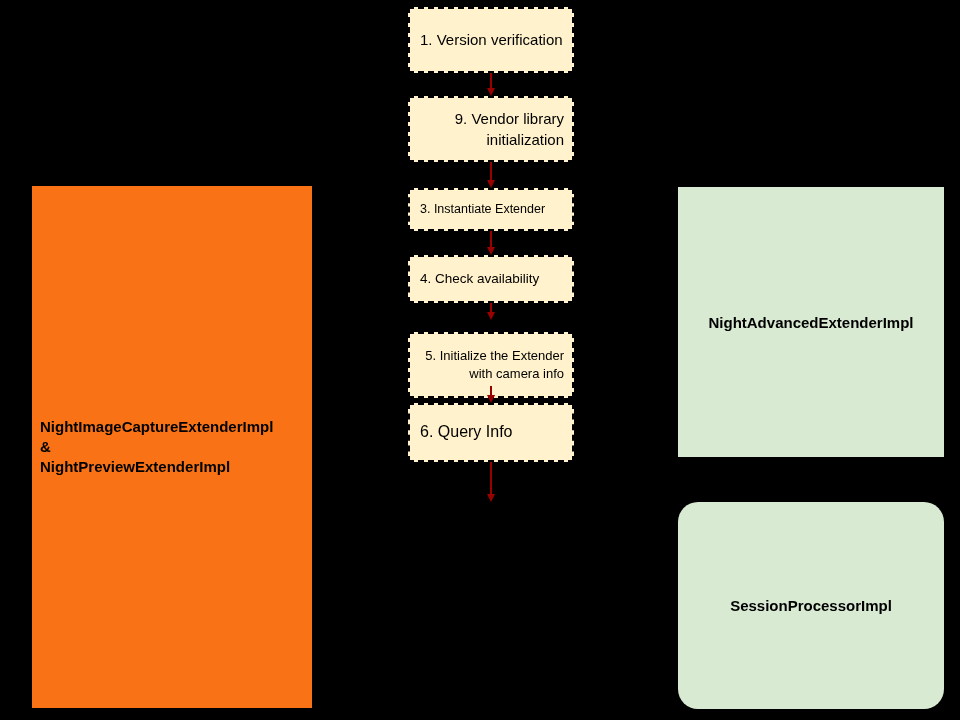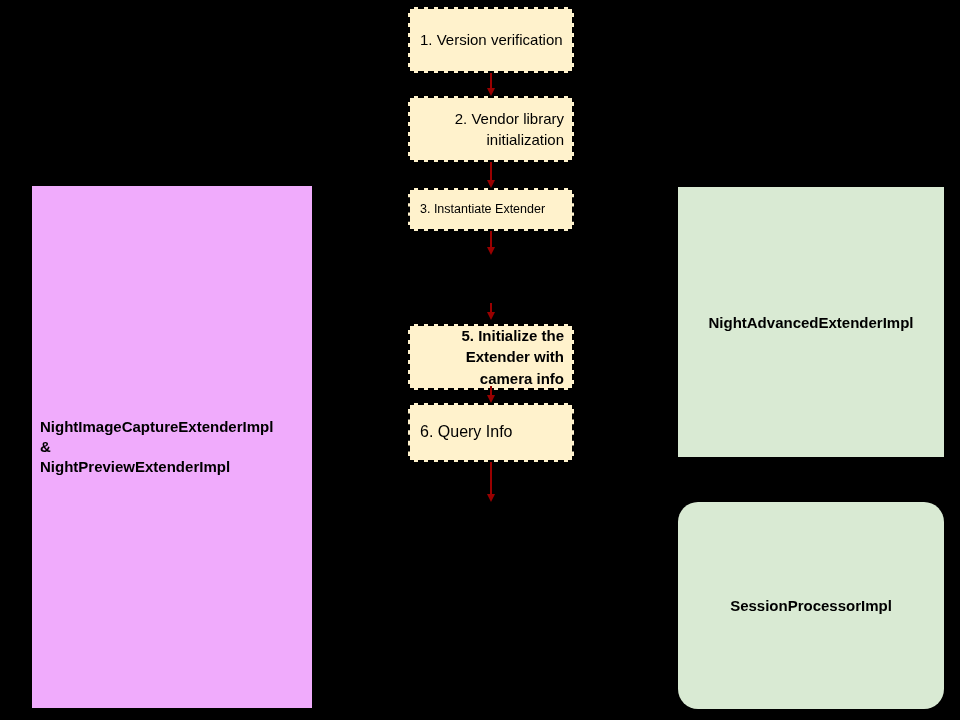--- a/index.html
+++ b/index.html
@@ -11,39 +11,39 @@
     font-family: "Liberation Sans", sans-serif;
     color: #000000;
     overflow: hidden;
   }
   .box { position: absolute; box-sizing: border-box; display: flex; align-items: center; }
   .box-label { white-space: pre-line; }
 
   
   .left-box {
     left: 32px; top: 186px; width: 280px; height: 522px;
-    background: #f0abfc;
+    background: #f97316;
   }
   .left-label {
     font-weight: bold; font-size: 15px; line-height: 20px;
     padding-left: 8px; text-align: left;
   }
 
   
   .step {
     left: 408px; width: 166px;
     background: #FFF2CC;
     border: 2px dashed #000000;
   }
   .step-label { padding: 0 8px 0 10px; text-align: right; line-height: 1.42; }
   .step-1 { top: 7px;   height: 66px;  font-size: 15px; }
   .step-2 { top: 96px;  height: 66px;  font-size: 15px; }
   .step-3 { top: 188px; height: 43px;  font-size: 12.5px; }
   .step-4 { top: 255px; height: 48px;  font-size: 13.5px; }
-  .step-5 { top: 324px; height: 66px;  font-size: 15px; font-weight: bold; }
+  .step-5 { top: 332px; height: 66px;  font-size: 13px; }
   .step-6 { top: 403px; height: 59px;  font-size: 16px; }
   .step-7 { top: 502px; height: 206px; font-size: 15px; }
 
   
   .right-box { left: 678px; width: 266px; background: #D9EAD3; justify-content: center; }
   .right-box-1 { top: 187px; height: 270px; }
   .right-box-2 { top: 502px; height: 207px; border-radius: 20px; }
   .center-label { font-weight: bold; font-size: 15px; text-align: center; }
 
   
@@ -79,37 +79,40 @@
   <div class="box step step-1">
     <div class="step-label">1. Version
 verification</div>
   </div>
   <div class="arrow arrow-1">
     <div class="arrow-line"></div>
     <div class="arrow-head"></div>
   </div>
 
   <div class="box step step-2">
-    <div class="step-label">2. Vendor library
+    <div class="step-label">9. Vendor library
 initialization</div>
   </div>
   <div class="arrow arrow-2">
     <div class="arrow-line"></div>
     <div class="arrow-head"></div>
   </div>
 
   <div class="box step step-3">
     <div class="step-label">3. Instantiate
 Extender</div>
   </div>
   <div class="arrow arrow-3">
     <div class="arrow-line"></div>
     <div class="arrow-head"></div>
   </div>
 
+  <div class="box step step-4">
+    <div class="step-label">4. Check availability</div>
+  </div>
   <div class="arrow arrow-4">
     <div class="arrow-line"></div>
     <div class="arrow-head"></div>
   </div>
 
   <div class="box step step-5">
     <div class="step-label">5. Initialize the
 Extender with
 camera info</div>
   </div>

